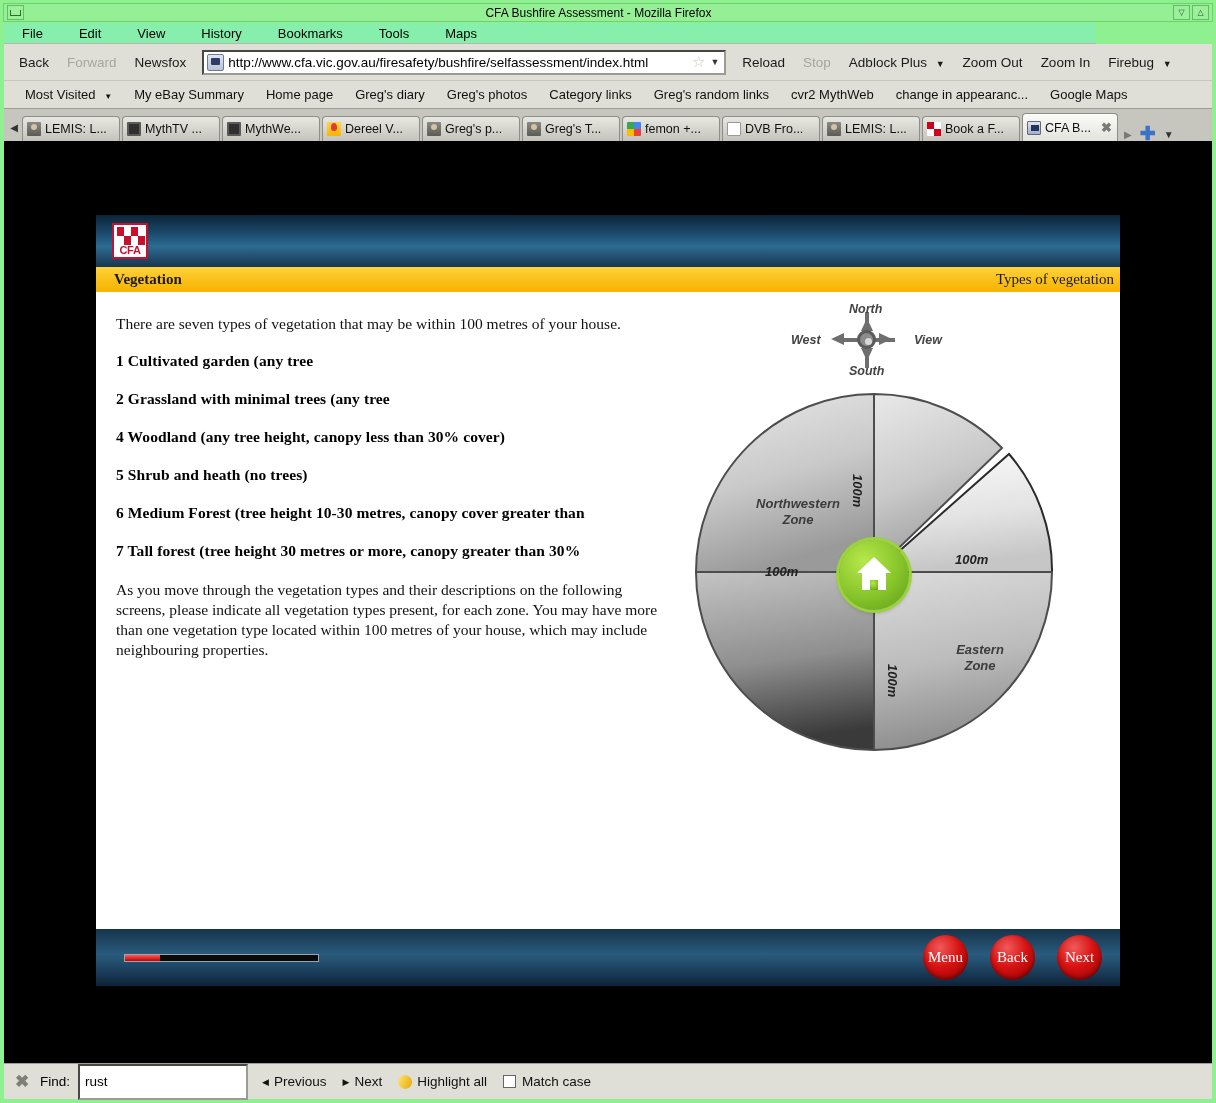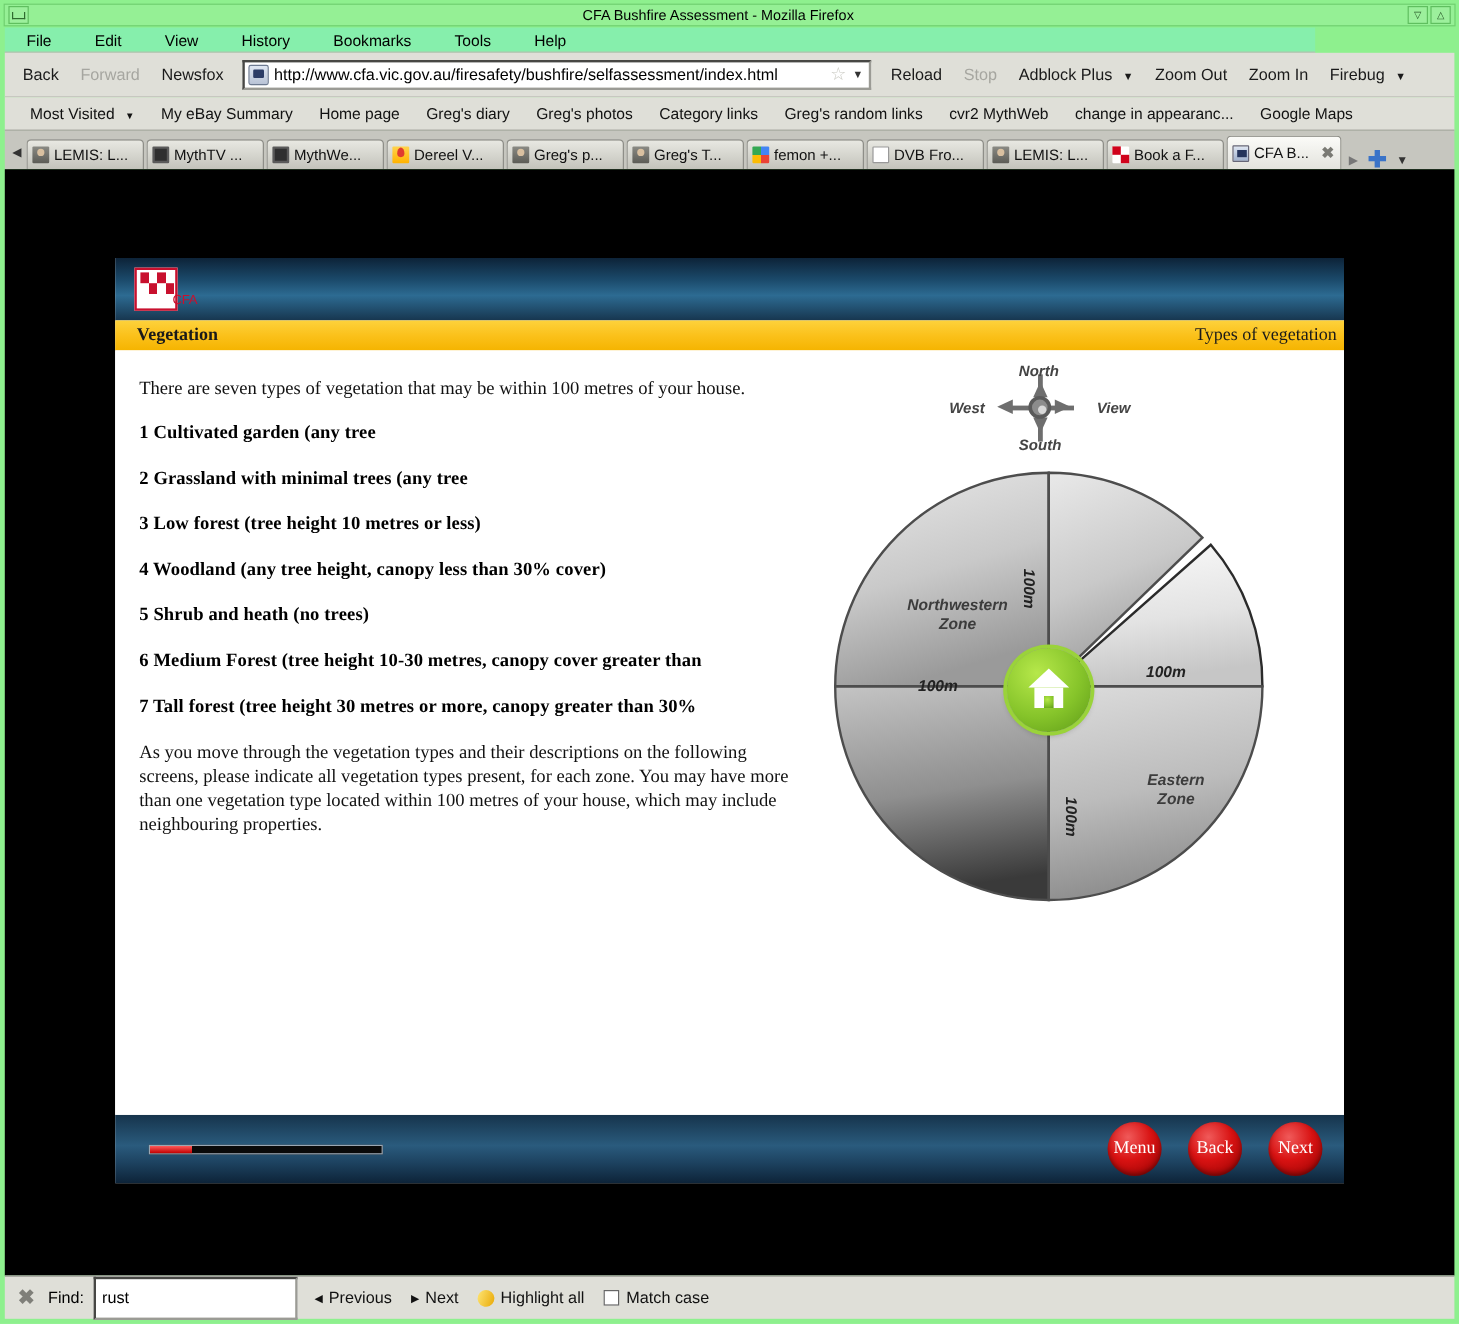--- a/index.html
+++ b/index.html
@@ -184,22 +184,22 @@
     position: absolute; left: 3px; top: 2px; width: 28px; height: 18px;
     background:
       linear-gradient(90deg,#c8102e 25%, transparent 25% 50%, #c8102e 50% 75%, transparent 75%),
       linear-gradient(90deg,transparent 25%, #c8102e 25% 50%, transparent 50% 75%, #c8102e 75%);
     background-size: 100% 50%, 100% 50%;
     background-position: 0 0, 0 100%;
     background-repeat: no-repeat;
   }
   #cfa-logo .cfa-text {
     position: absolute; left: 0; bottom: 1px; width: 100%; text-align: center;
-    font-size: 11px; font-weight: normal; color: #c8102e;
-    font-family: "Liberation Sans", sans-serif; letter-spacing: -0.3px; margin-left: 24px;
+    font-size: 11px; font-weight: bold; color: #c8102e;
+    font-family: "Liberation Sans", sans-serif; letter-spacing: -0.3px;
   }
   #cw-title {
     color: #fff; font-size: 26px; font-family: "Liberation Serif", serif;
     font-weight: normal;
   }
   #cw-subbar {
     height: 25px; width: 100%;
     background: linear-gradient(180deg,#fdd23c 0%, #fbc11b 50%, #f5b400 100%);
     display: flex; align-items: center; justify-content: space-between;
     padding: 0 6px 0 18px;
@@ -369,21 +369,21 @@
     </div>
   </div>
 
   <div id="menubar">
     <div class="menu-item">File</div>
     <div class="menu-item">Edit</div>
     <div class="menu-item">View</div>
     <div class="menu-item">History</div>
     <div class="menu-item">Bookmarks</div>
     <div class="menu-item">Tools</div>
-    <div class="menu-item">Help</div>
+    <div class="menu-item">Maps</div>
   </div>
 
   <div id="navbar">
     <div class="nav-btn">Back</div>
     <div class="nav-btn disabled">Forward</div>
     <div class="nav-btn">Newsfox</div>
     <div id="urlbox">
       <span class="site-icon"></span>
       <span class="url-text">http://www.cfa.vic.gov.au/firesafety/bushfire/selfassessment/index.html</span>
       <span class="star">☆</span>
@@ -491,21 +491,20 @@
         <div class="sb-right">Types of vegetation</div>
       </div>
 
       <div id="cw-body">
 
         <div id="cw-text">
           <p class="intro">There are seven types of vegetation that may be within 100 metres of your house.</p>
           <ol class="veg-list">
             <li>1 Cultivated garden (any tree</li>
             <li>2 Grassland with minimal trees (any tree</li>
-            <li>3 Low forest (tree height 10 metres or less)</li>
             <li>4 Woodland (any tree height, canopy less than 30% cover)</li>
             <li>5 Shrub and heath (no trees)</li>
             <li>6 Medium Forest (tree height 10-30 metres, canopy cover greater than</li>
             <li>7 Tall forest (tree height 30 metres or more, canopy greater than 30%</li>
           </ol>
           <p class="outro">As you move through the vegetation types and their descriptions on the following screens, please indicate all vegetation types present, for each zone.  You may have more than one vegetation type located within 100 metres of your house, which may include neighbouring properties.</p>
         </div>
 
         <div id="cw-diagram">
 

